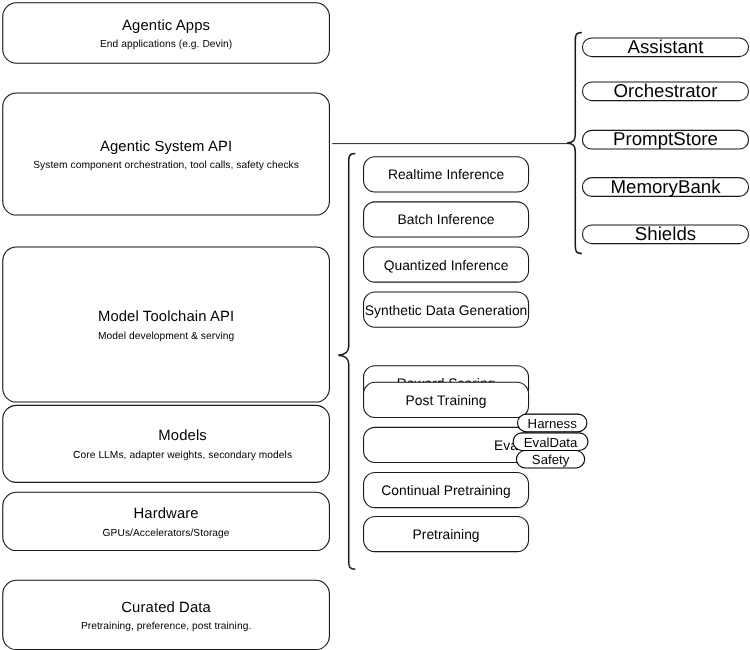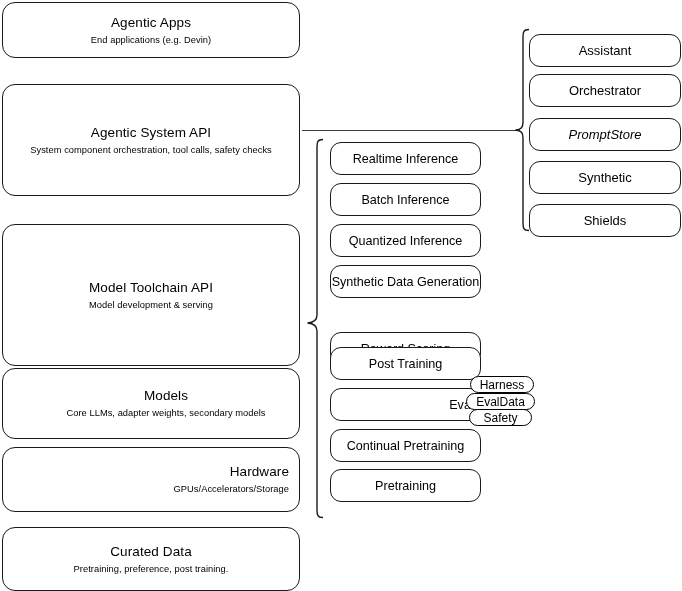--- a/index.html
+++ b/index.html
@@ -60,22 +60,22 @@
     width: 151px;
     height: 33px;
     font-size: 12.6px;
   }
 
   
   .right-box {
     border-radius: 11px;
     left: 529px;
     width: 152px;
-    height: 33px;
-    font-size: 13px;
+    height: 18px;
+    font-size: 17px;
   }
 
   
   .badge {
     position: absolute;
     box-sizing: border-box;
     border: 1.4px solid #000000;
     background: #ffffff;
     border-radius: 999px;
     display: flex;
@@ -116,21 +116,21 @@
   <div class="box layer-box" style="top:224px; height:142px;">
     <div class="layer-title">Model Toolchain API</div>
     <div class="layer-sub">Model development &amp; serving</div>
   </div>
 
   <div class="box layer-box" style="top:368px; height:71px;padding-left:40px;">
     <div class="layer-title">Models</div>
     <div class="layer-sub">Core LLMs, adapter weights, secondary models</div>
   </div>
 
-  <div class="box layer-box" style="top:447px; height:65px;align-items:flex-end;">
+  <div class="box layer-box" style="top:447px; height:54px;">
     <div class="layer-title">Hardware</div>
     <div class="layer-sub">GPUs/Accelerators/Storage</div>
   </div>
 
   <div class="box layer-box" style="top:527px; height:64px;">
     <div class="layer-title">Curated Data</div>
     <div class="layer-sub">Pretraining, preference, post training.</div>
   </div>
 
   <div class="connector-line" style="left:302px; top:130px; width:216px;"></div>
@@ -186,23 +186,23 @@
   <div class="badge" style="left:469px; top:409px; width:63px; z-index:8;">
     <span>Safety</span>
   </div>
 
   <div class="box right-box" style="top:34px;">
     <span>Assistant</span>
   </div>
   <div class="box right-box" style="top:74px;">
     <span>Orchestrator</span>
   </div>
-  <div class="box right-box" style="top:118px;font-style:italic;">
+  <div class="box right-box" style="top:118px;">
     <span>PromptStore</span>
   </div>
   <div class="box right-box" style="top:161px;">
-    <span>Synthetic</span>
+    <span>MemoryBank</span>
   </div>
   <div class="box right-box" style="top:204px;">
     <span>Shields</span>
   </div>
 
 </div>
 
 </body></html>

